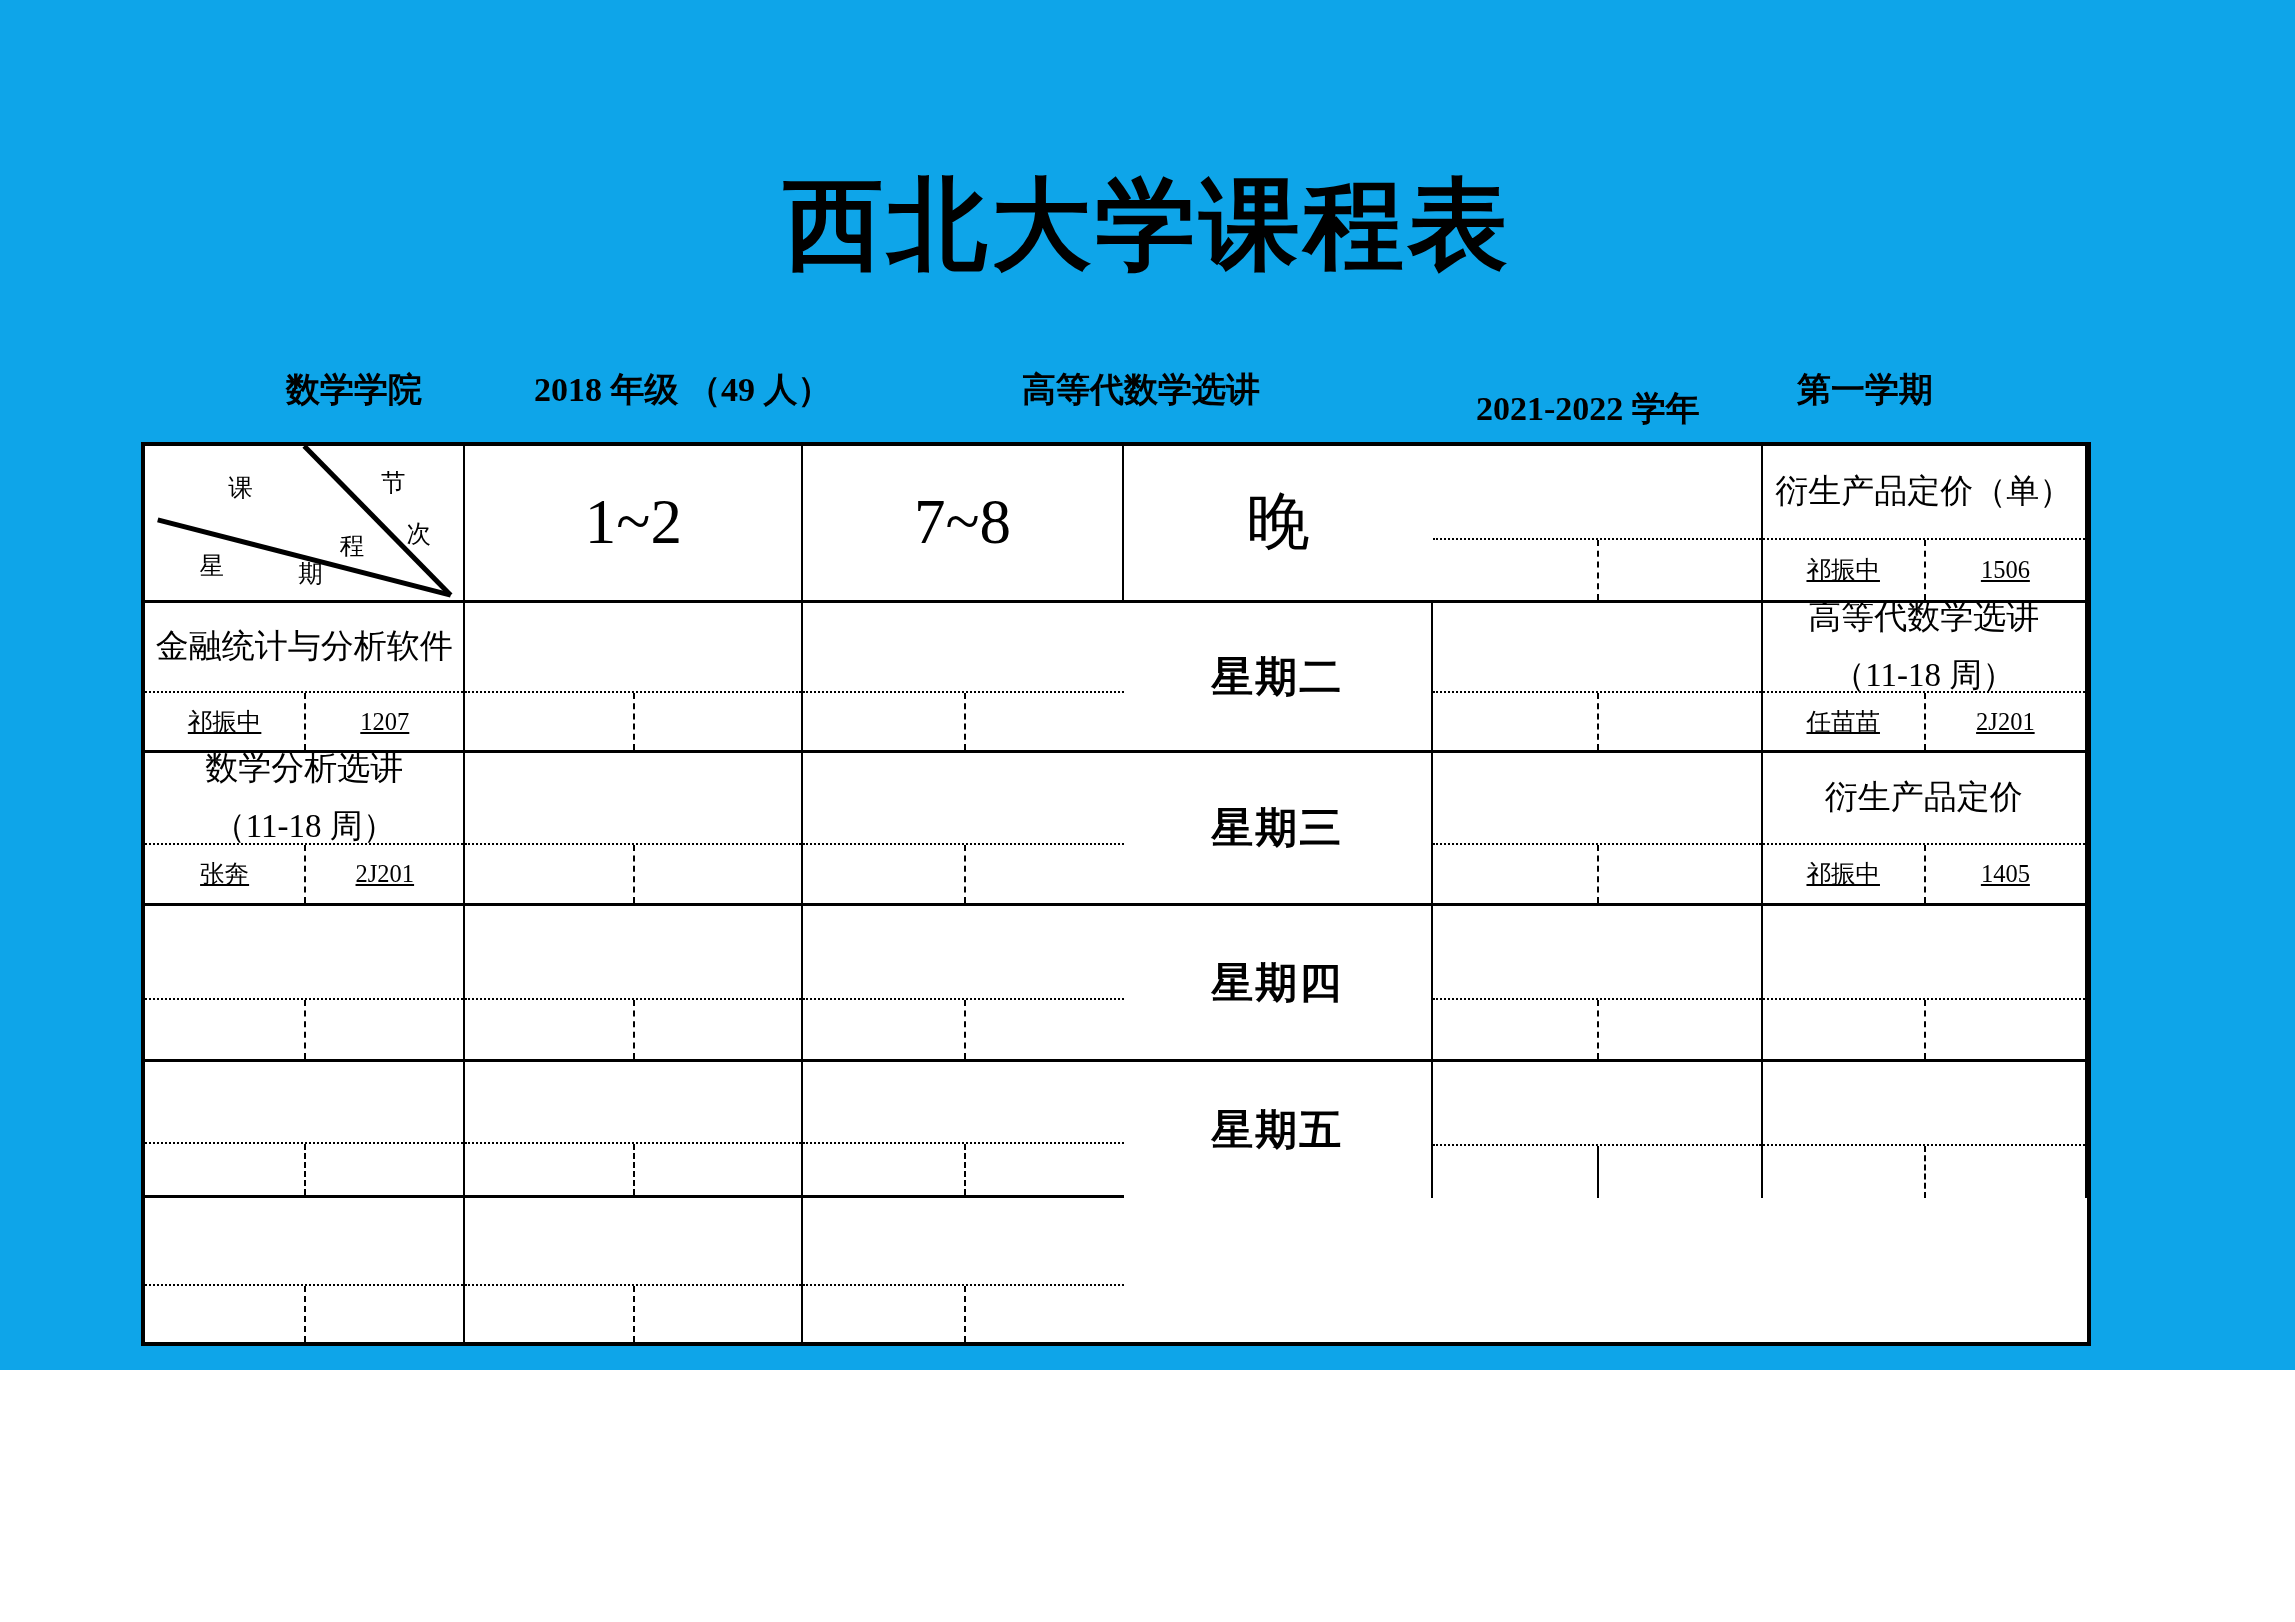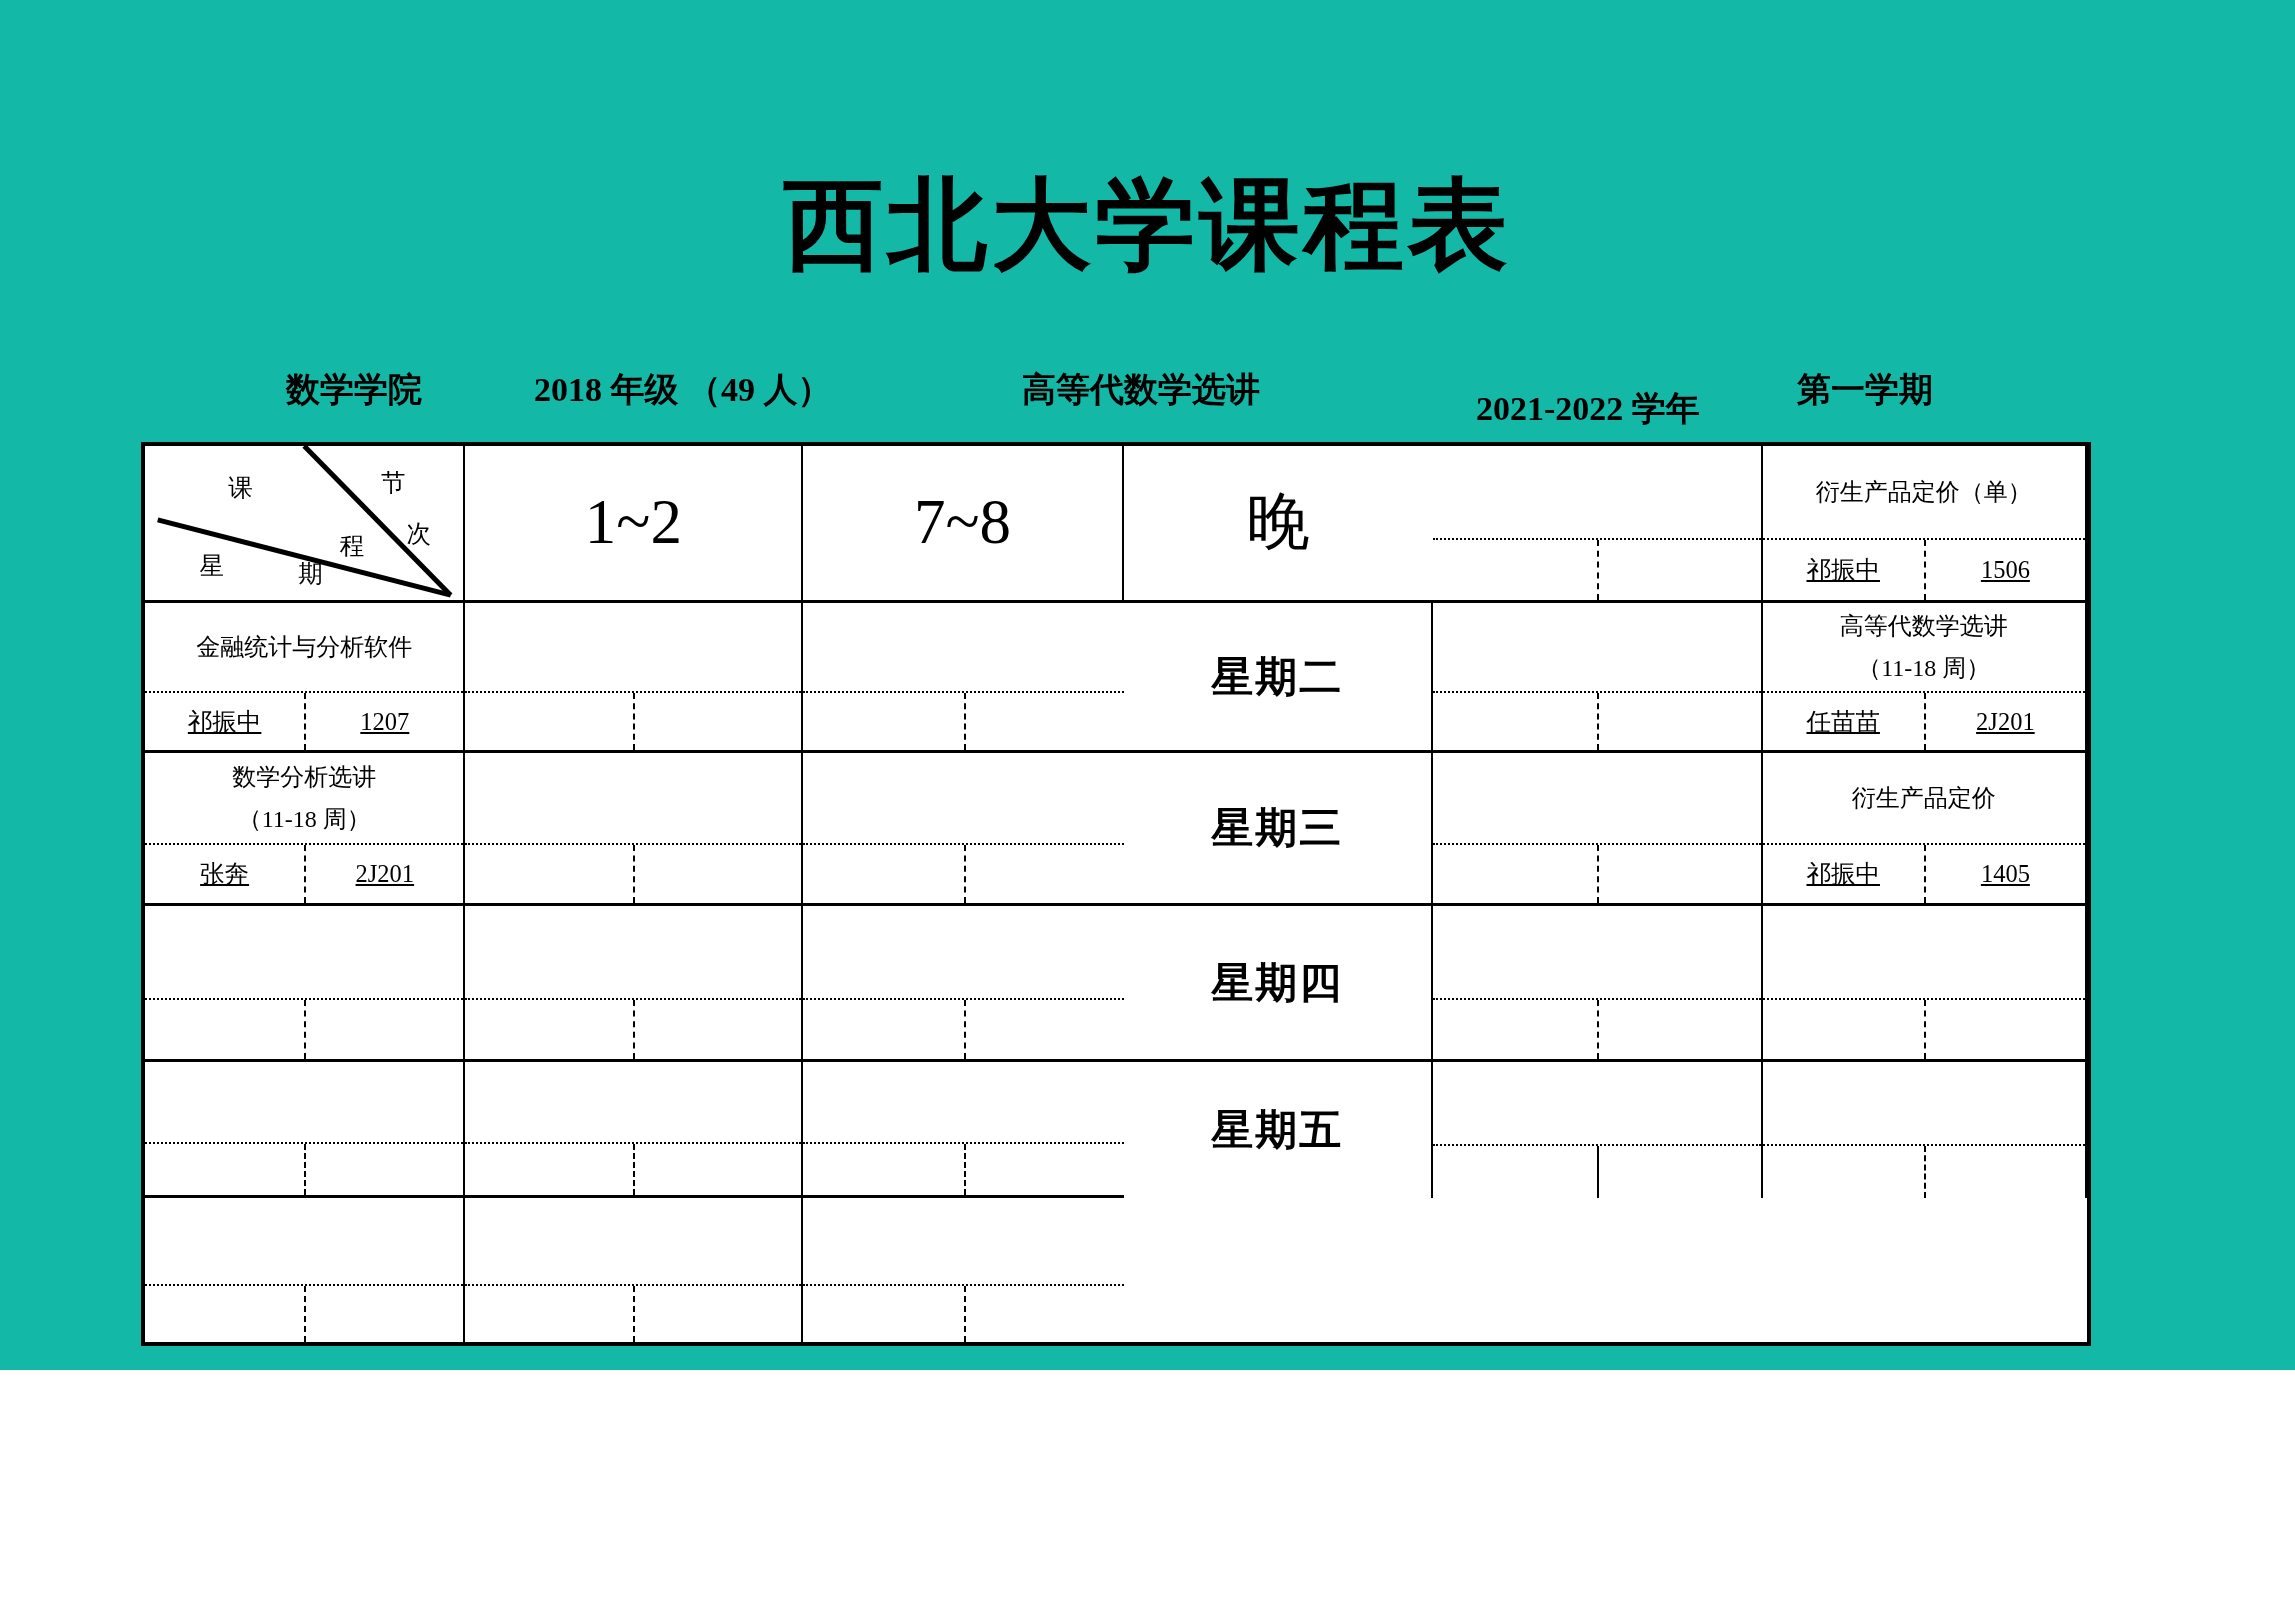--- a/index.html
+++ b/index.html
@@ -1,20 +1,20 @@
 <!DOCTYPE html>
 <html style="font-size:11px"><head>
 <meta charset="utf-8">
 <style>
   html, body { margin: 0; padding: 0; background: #ffffff; }
   .page {
     position: relative;
     width: 2295px;
     height: 1370px;
-    background: #14b8a6;
+    background: #0ea5e9;
     font-family: "Liberation Serif", serif;
     color: #000000;
     overflow: hidden;
   }
 
   
   .title {
     position: absolute;
     left: 0; right: 0; top: 176px;
     text-align: center;
@@ -87,21 +87,21 @@
   }
 
   
   .course { display: flex; flex-direction: column; }
   .cname {
     height: 60%;
     box-sizing: border-box;
     display: flex; flex-direction: column;
     align-items: center; justify-content: center;
     text-align: right;
-    font-size: 24px;
+    font-size: 33px;
     line-height: 1.75;
   }
   .sub {
     height: 40%;
     box-sizing: border-box;
     border-top: 2.7px dotted #000;
     display: flex;
     text-decoration: underline;
   }
   .half-l, .half-r {

